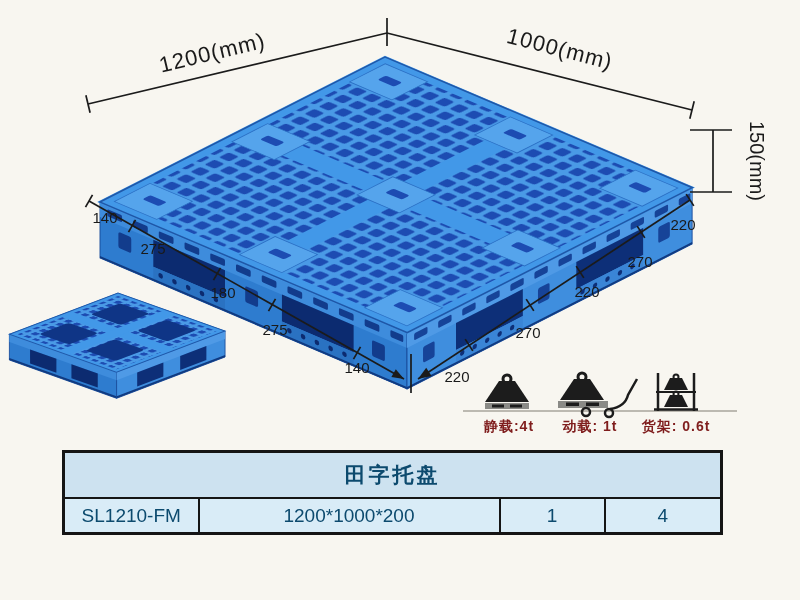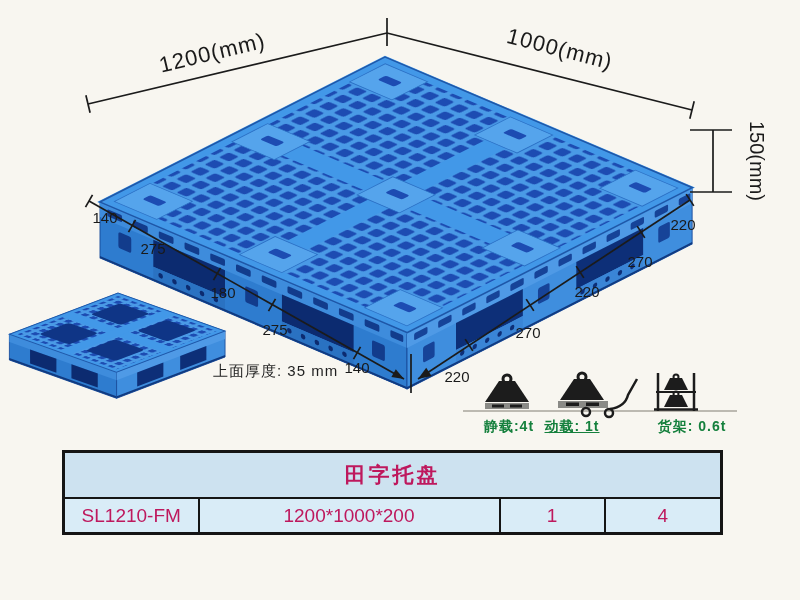--- a/index.html
+++ b/index.html
@@ -8,32 +8,32 @@
     background:#f8f6f0;
     font-family:"Liberation Sans","DejaVu Sans",sans-serif;
   }
   #stage{position:absolute;left:0;top:0;}
   svg text{fill:#1a1a1a;}
   .dim-num{font-size:15px;}
   .dim-big{font-size:22px;letter-spacing:1px;}
   .notes{position:absolute;left:213px;top:358px;font-size:15px;color:#1f1f1f;letter-spacing:1px;}
   .notes div{height:26px;line-height:26px;}
   .icon-label{position:absolute;top:418px;transform:translateX(-50%);
-    font-size:14px;font-weight:700;color:#15803d;white-space:nowrap;letter-spacing:1px;}
+    font-size:14px;font-weight:700;color:#7f1d1d;white-space:nowrap;letter-spacing:1px;}
   #lbl-static{left:509px;}
-  #lbl-dynamic{left:572px;text-decoration:underline;}
-  #lbl-rack{left:692px;}
+  #lbl-dynamic{left:590px;}
+  #lbl-rack{left:676px;}
   table.spec{
     position:absolute;left:62px;top:450px;width:658px;
     border-collapse:collapse;border:3px solid #151515;
     table-layout:fixed;
   }
   table.spec td{
     border:2px solid #151515;text-align:center;vertical-align:middle;
-    color:#be185d;overflow:hidden;white-space:nowrap;
+    color:#0c4a6e;overflow:hidden;white-space:nowrap;
   }
   td.t-title{background:#cde2f0;height:42px;font-size:21px;font-weight:700;letter-spacing:3px;}
   td.t-head {background:#f3f1e8;height:33px;font-size:19px;}
   td.t-cell {background:#d9ecf7;height:31px;font-size:19px;}
 </style>
 </head>
 <body>
 
 <svg id="stage" width="800" height="600" viewBox="0 0 800 600">
   <defs>
@@ -275,21 +275,20 @@
       <polygon points="670,378 682,378 688,390 664,390" fill="#1c1c1c"></polygon>
       <line x1="656" y1="392" x2="696" y2="392" stroke="#1c1c1c" stroke-width="2"></line>
       <circle cx="676" cy="394" r="2.5" fill="none" stroke="#1c1c1c" stroke-width="2"></circle>
       <polygon points="670,395 682,395 688,407 664,407" fill="#1c1c1c"></polygon>
       <line x1="654" y1="409.5" x2="698" y2="409.5" stroke="#1c1c1c" stroke-width="2.5"></line>
     </g>
   </g>
 </svg>
 
 <div class="notes">
-  <div>上面厚度: 35 mm</div>
 </div>
 
 <div class="icon-label" id="lbl-static">静载:4t</div>
 <div class="icon-label" id="lbl-dynamic">动载: 1t</div>
 <div class="icon-label" id="lbl-rack">货架: 0.6t</div>
 
 <table class="spec">
   <colgroup>
       <col style="width:135px">
       <col style="width:301px">

